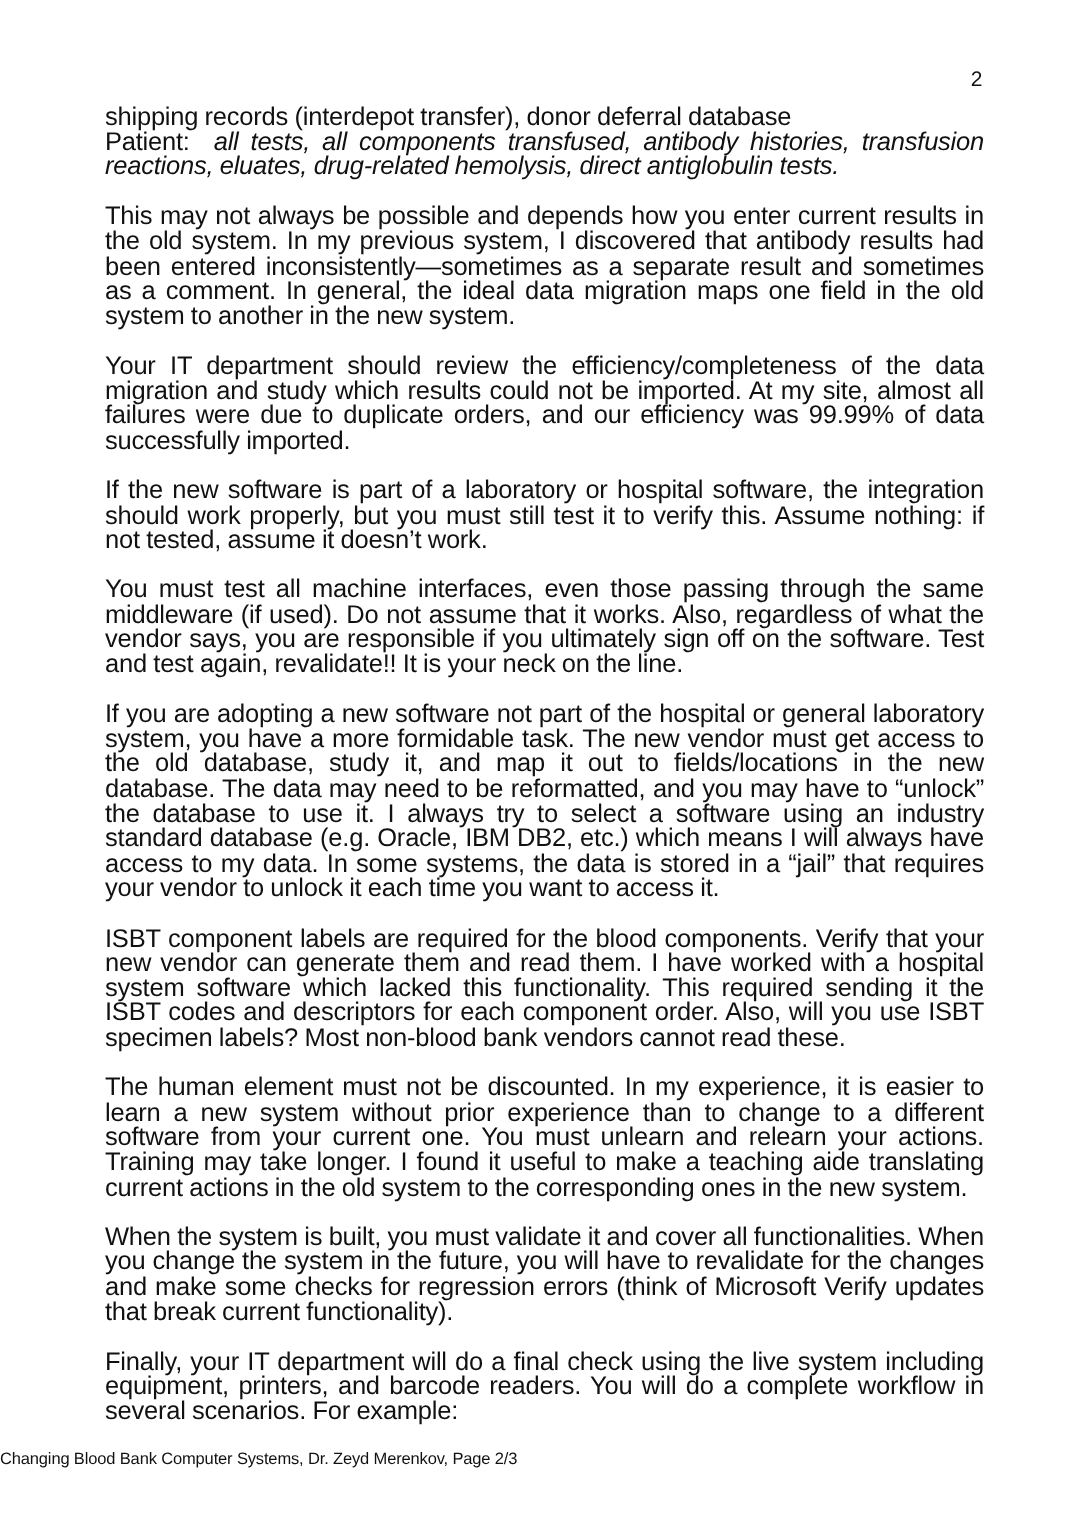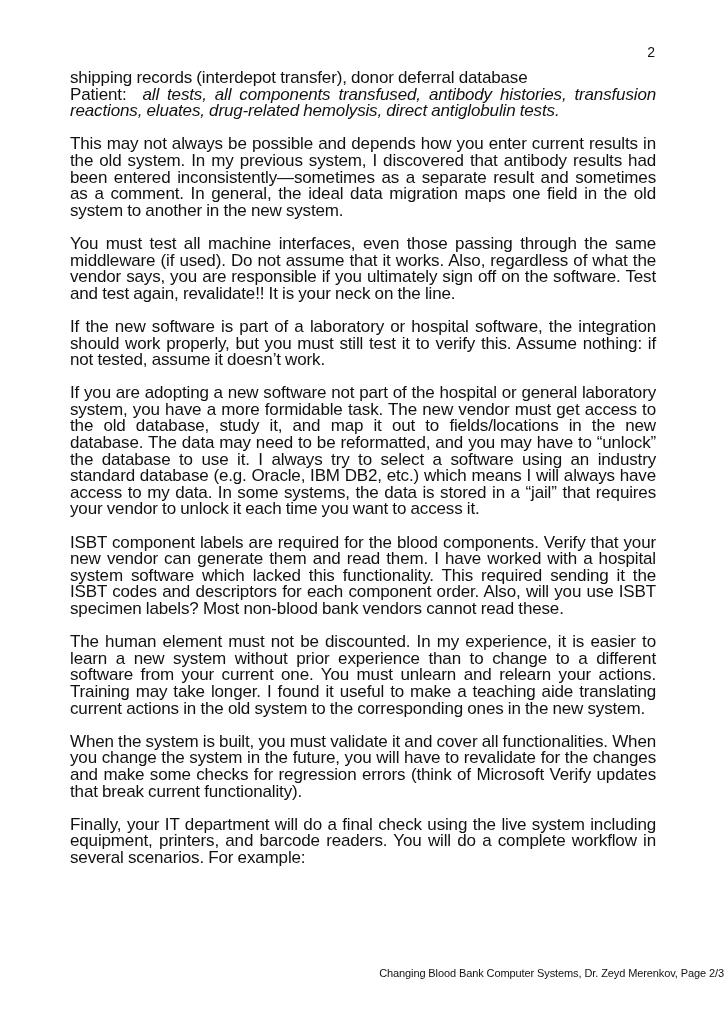--- a/index.html
+++ b/index.html
@@ -41,37 +41,38 @@
       margin-bottom: 0;
     }
     .bold {
       font-weight: normal;
     }
     .footer {
       position: absolute;
       left: 0;
       width: 724px;
       top: 966px;
-      text-align: right;
+      text-align: left;
       font-size: 11px;
       line-height: 14px;
       letter-spacing: -0.1px;
     }
   </style>
 </head>
 <body>
 
 <div class="page-number">2</div>
 
 <div class="content">
   <p class="para tight">shipping records (interdepot transfer), donor deferral database</p>
   <p class="para"><span class="bold">Patient:</span><span style="white-space: pre-wrap; font-style: italic;">  all tests, all components transfused, antibody histories, transfusion reactions, eluates, drug-related hemolysis, direct antiglobulin tests.</span></p>
   <p class="para">This may not always be possible and depends how you enter current results in the old system.  In my previous system, I discovered that antibody results had been entered inconsistently—sometimes as a separate result and sometimes as a comment.  In general, the ideal data migration maps one field in the old system to another in the new system.</p>
+  <p class="para">Your IT department should review the efficiency/completeness of the data migration and study which results could not be imported.  At my site, almost all failures were due to duplicate orders, and our efficiency was 99.99% of data successfully imported.</p>
+  <p class="para">If the new software is part of a laboratory or hospital software, the integration should work properly, but you must still test it to verify this.  Assume nothing:  if not tested, assume it doesn’t work.</p>
   <p class="para">You must test all machine interfaces, even those passing through the same middleware (if used).  Do not assume that it works.  Also, regardless of what the vendor says, you are responsible if you ultimately sign off on the software.  Test and test again, revalidate!!  It is your neck on the line.</p>
-  <p class="para">If the new software is part of a laboratory or hospital software, the integration should work properly, but you must still test it to verify this.  Assume nothing:  if not tested, assume it doesn’t work.</p>
   <p class="para">If you are adopting a new software not part of the hospital or general laboratory system, you have a more formidable task.  The new vendor must get access to the old database, study it, and map it out to fields/locations in the new database.  The data may need to be reformatted, and you may have to “unlock” the database to use it.  I always try to select a software using an industry standard database (e.g. Oracle, IBM DB2, etc.) which means I will always have access to my data.  In some systems, the data is stored in a “jail” that requires your vendor to unlock it each time you want to access it.</p>
   <p class="para">ISBT component labels are required for the blood components.  Verify that your new vendor can generate them and read them.  I have worked with a hospital system software which lacked this functionality.  This required sending it the ISBT codes and descriptors for each component order.  Also, will you use ISBT specimen labels?  Most non-blood bank vendors cannot read these.</p>
   <p class="para">The human element must not be discounted.  In my experience, it is easier to learn a new system without prior experience than to change to a different software from your current one.  You must unlearn and relearn your actions.  Training may take longer.  I found it useful to make a teaching aide translating current actions in the old system to the corresponding ones in the new system.</p>
   <p class="para">When the system is built, you must validate it and cover all functionalities.  When you change the system in the future, you will have to revalidate for the changes and make some checks for regression errors (think of Microsoft Verify updates that break current functionality).</p>
   <p class="para">Finally, your IT department will do a final check using the live system including equipment, printers, and barcode readers.  You will do a complete workflow in several scenarios.  For example:</p>
 </div>
 
 <div class="footer">Changing Blood Bank Computer Systems, Dr. Zeyd Merenkov, Page 2/3</div>
 
 </body></html>

